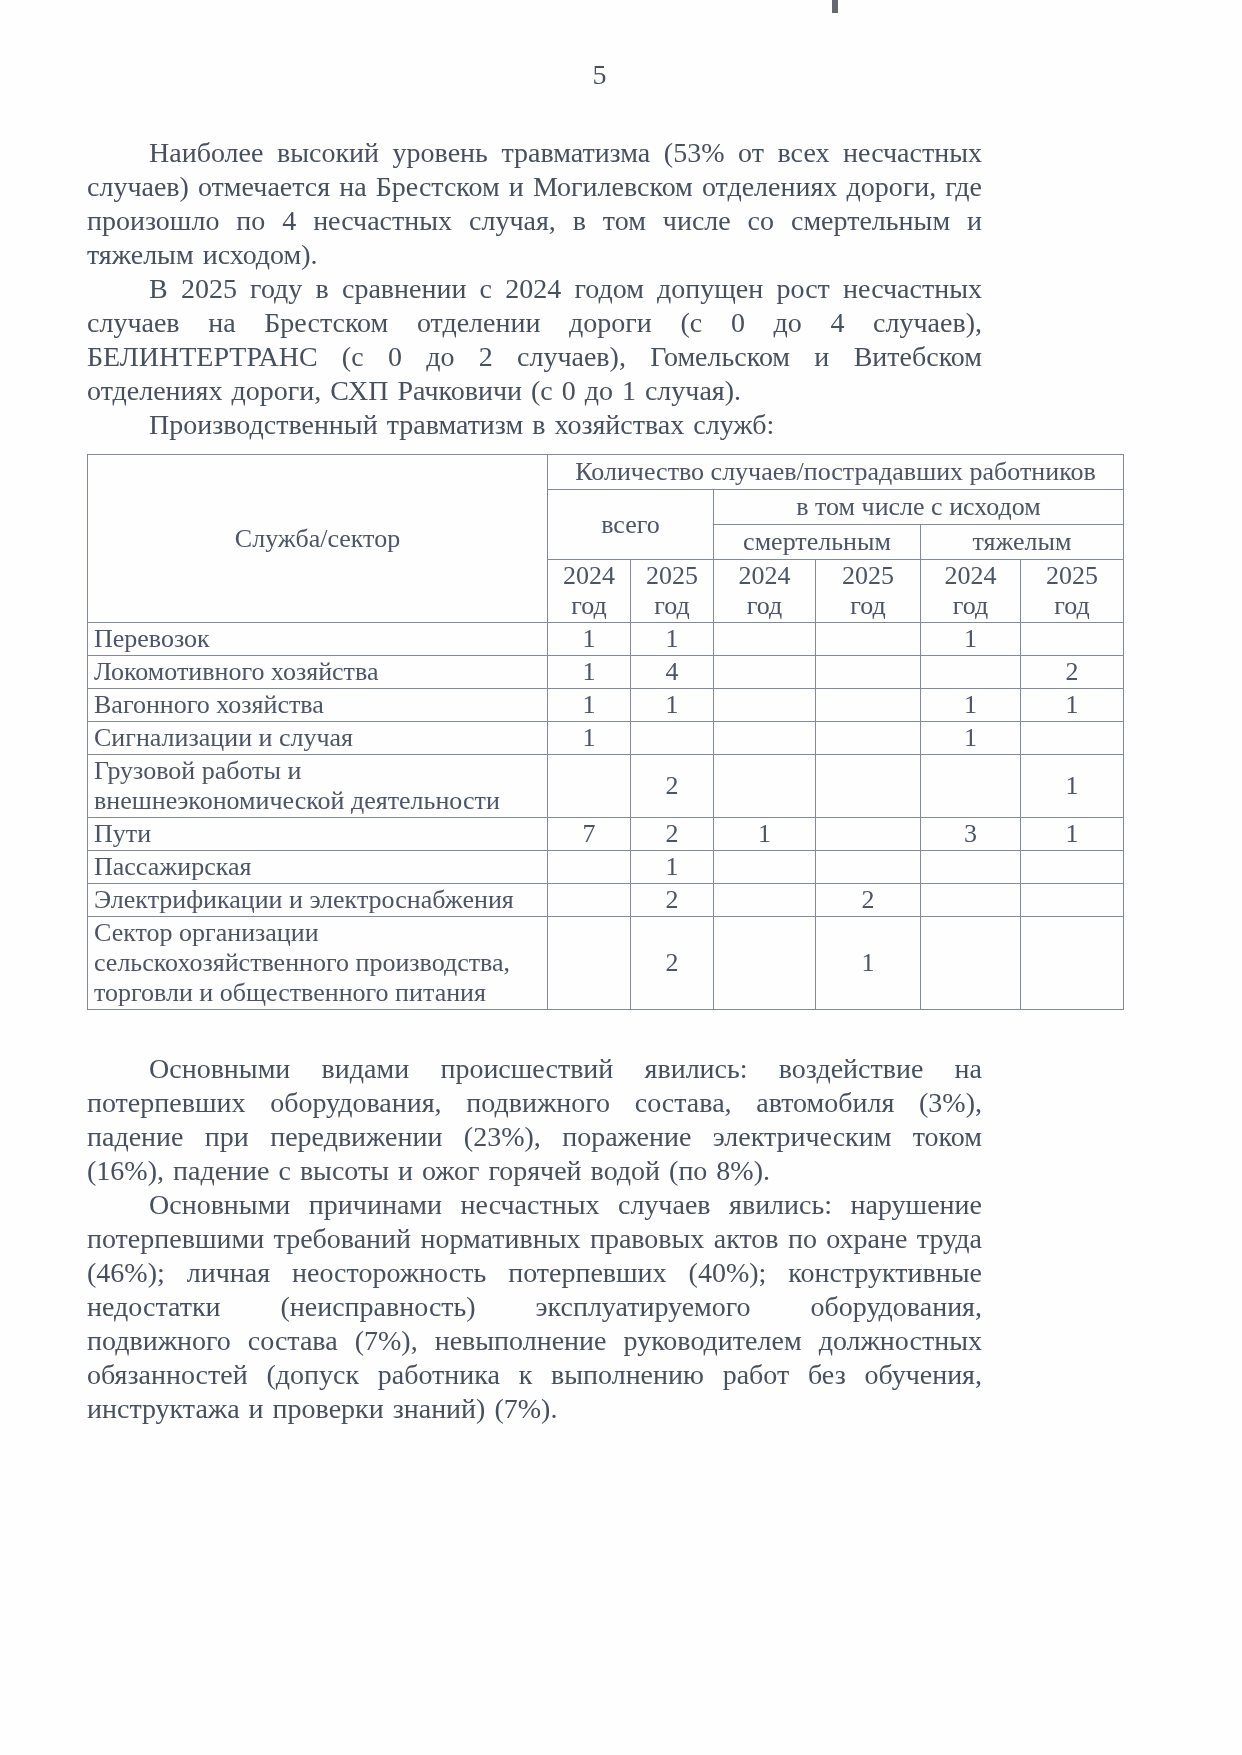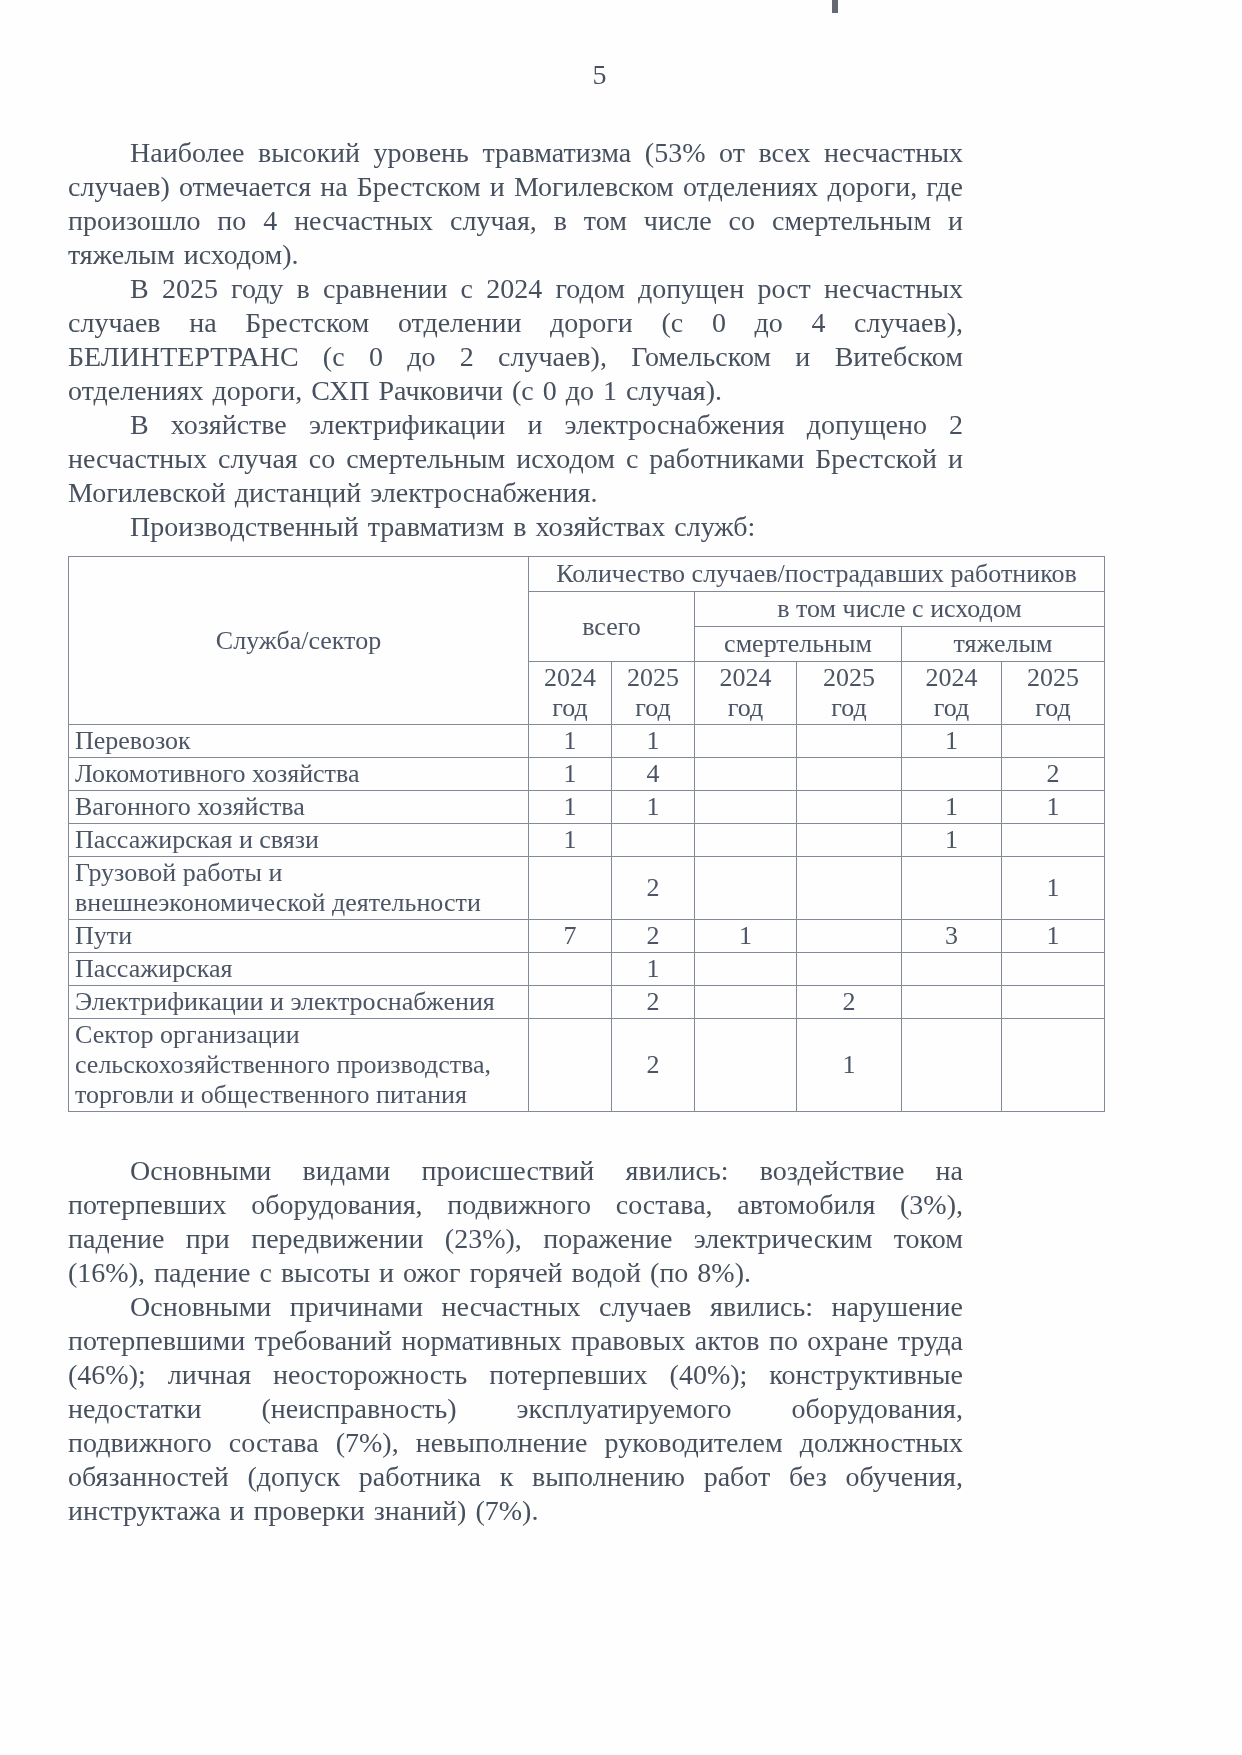--- a/index.html
+++ b/index.html
@@ -27,21 +27,21 @@
   }
   .page-number {
     padding-top: 58px;
     width: 895px;
     margin-left: 152px;
     text-align: center;
     font-size: 28px;
     line-height: 34px;
   }
   .content {
-    margin-left: 68px;
+    margin-left: 87px;
     width: 895px;
   }
   .paras {
     margin-top: 44px;
     font-size: 28px;
     line-height: 34px;
     text-align: justify;
   }
   .paras p {
     margin: 0;
@@ -86,21 +86,20 @@
 
 <div class="page">
   <div class="scan-artifact-top"></div>
 
   <div class="page-number">5</div>
 
   <div class="content">
     <div class="paras">
       <p>Наиболее высокий уровень травматизма (53% от всех несчастных случаев) отмечается на Брестском и Могилевском отделениях дороги, где произошло по 4 несчастных случая, в том числе со смертельным и тяжелым исходом).</p>
       <p>В 2025 году в сравнении с 2024 годом допущен рост несчастных случаев на Брестском отделении дороги (с 0 до 4 случаев), БЕЛИНТЕРТРАНС (с 0 до 2 случаев), Гомельском и Витебском отделениях дороги, СХП Рачковичи (с 0 до 1 случая).</p>
-      <p>В хозяйстве электрификации и электроснабжения допущено 2 несчастных случая со смертельным исходом с работниками Брестской и Могилевской дистанций электроснабжения.</p>
       <p>Производственный травматизм в хозяйствах служб:</p>
     </div>
 
     <table class="injury-table">
       <colgroup>
         <col style="width:460px">
         <col style="width:83px">
         <col style="width:83px">
         <col style="width:102px">
         <col style="width:105px">
@@ -151,21 +150,21 @@
         <tr>
           <td class="row-label">Вагонного хозяйства</td>
           <td>1</td>
           <td>1</td>
           <td></td>
           <td></td>
           <td>1</td>
           <td>1</td>
         </tr>
         <tr>
-          <td class="row-label">Пассажирская и связи</td>
+          <td class="row-label">Сигнализации и случая</td>
           <td>1</td>
           <td></td>
           <td></td>
           <td></td>
           <td>1</td>
           <td></td>
         </tr>
         <tr>
           <td class="row-label">Грузовой работы и внешнеэкономической деятельности</td>
           <td></td>

